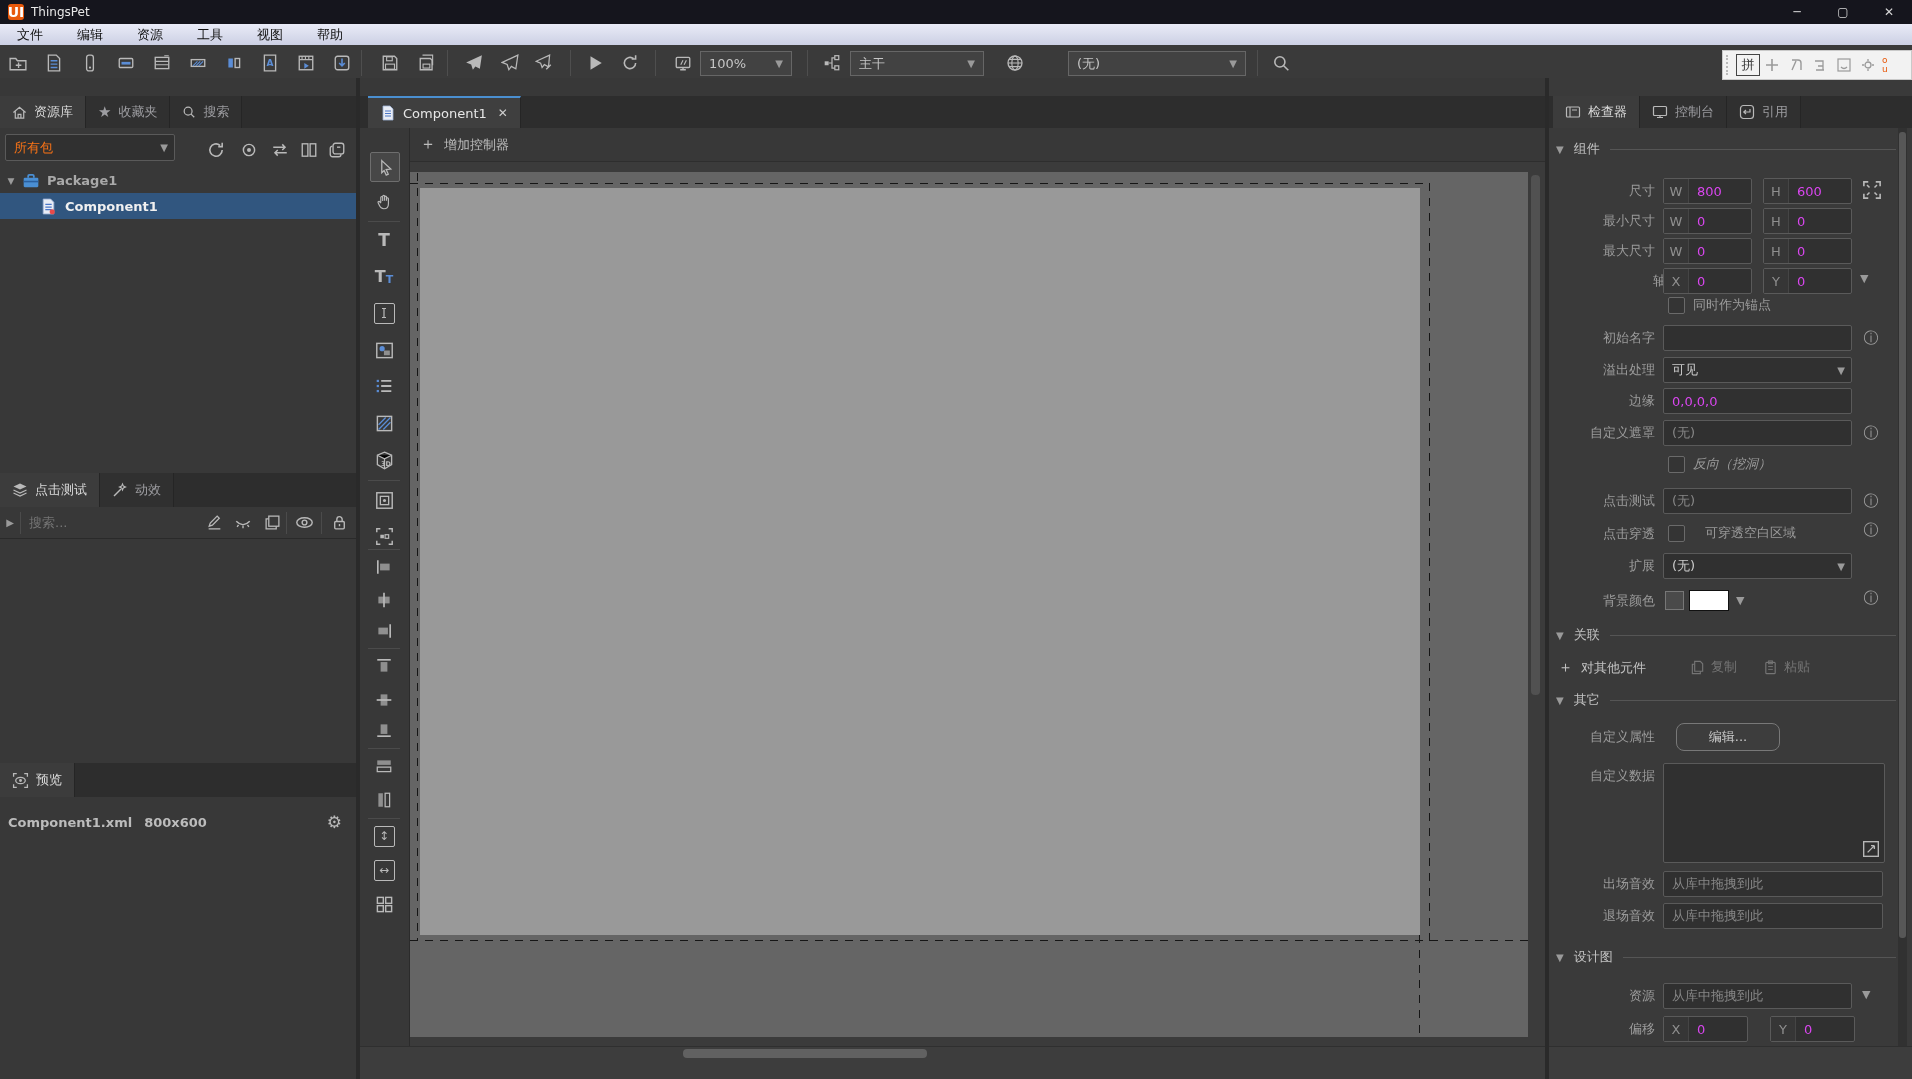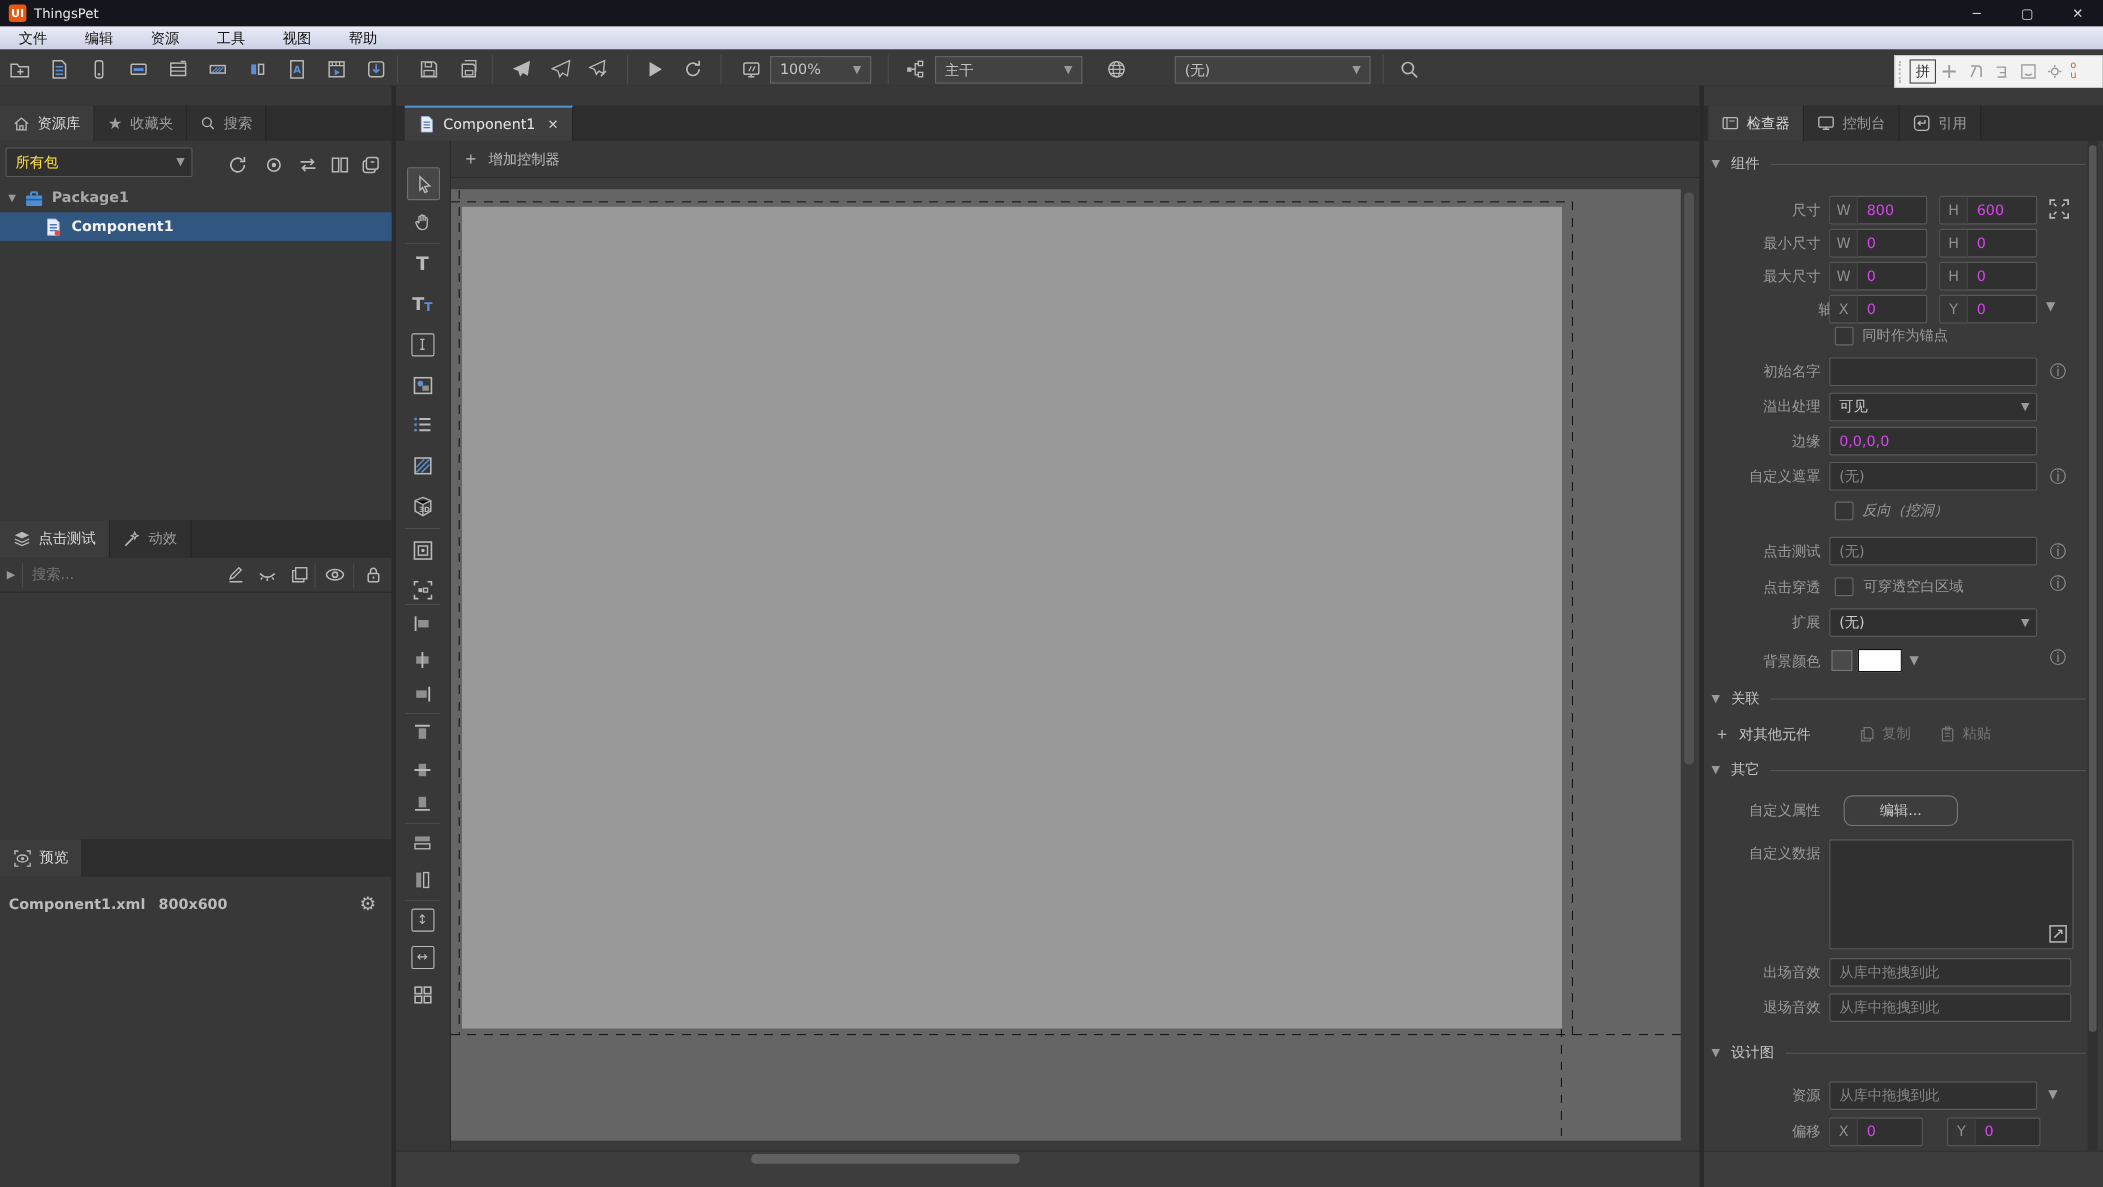--- a/index.html
+++ b/index.html
@@ -5,21 +5,21 @@
   html,body{margin:0;padding:0;background:#222;}
   #app{position:relative;width:1912px;height:1079px;overflow:hidden;background:#383838;
        font-family:"DejaVu Sans","Liberation Sans",sans-serif;font-size:13px;color:#c8c8c8;
        -webkit-font-smoothing:antialiased;}
   .abs{position:absolute;}
   svg{display:block;}
   .ic{color:#b9b9b9;}
   
   .titlebar{left:0;top:0;width:1912px;height:24px;background:#15151d;display:flex;align-items:center;color:#e8e8e8;}
   .applogo{width:16px;height:16px;margin:0 7px 0 8px;background:#e8590c;border-radius:3px;color:#fff;
-           font-size:10px;font-weight:700;display:flex;align-items:center;justify-content:center;}
+           font-size:14px;font-weight:700;display:flex;align-items:center;justify-content:center;}
   .winbtn{width:46px;height:24px;display:flex;align-items:center;justify-content:center;color:#d8d8d8;font-size:12px;}
   
   .menubar{left:0;top:24px;width:1912px;height:21px;background:linear-gradient(#e9ebf7,#ccd0e4);
            border-bottom:1px solid #9a9dae;display:flex;align-items:center;color:#111;}
   .menuitem{padding:0 17px;height:21px;display:flex;align-items:center;font-size:13px;}
   
   .toolbar{left:0;top:45px;width:1912px;height:33px;background:#3a3a3a;border-bottom:1px solid #2c2c2c;}
   .tbtn{position:absolute;top:52px;width:26px;height:22px;display:flex;align-items:center;justify-content:center;}
   .tdiv{position:absolute;top:50px;width:1px;height:26px;background:#4e4e4e;}
   .tsel{position:absolute;top:51px;height:25px;background:#424242;border:1px solid #666;box-sizing:border-box;
@@ -283,21 +283,21 @@
           <svg width="14" height="14" viewBox="0 0 16 16" class="ic">
             <circle cx="7" cy="7" r="4.5" fill="none" stroke="currentColor" stroke-width="1.4"></circle>
             <path d="M10.4 10.4L14 14" stroke="currentColor" stroke-width="1.4"></path>
           </svg>
         </span>
       <span>搜索</span>
     </div>
   </div>
 
   <div class="fld" style="left:5px;top:134px;width:170px;height:27px;">
-    <span style="padding:0 8px;color:#fde047;text-align:center;">所有包</span>
+    <span style="padding:0 8px;color:#f97316;text-align:center;">所有包</span>
     <span class="car">▼</span>
   </div>
   <span class="tbtn" style="left:203px;top:139px;">
     <svg width="18" height="18" viewBox="0 0 16 16" class="ic">
         <path d="M13.5 8a5.5 5.5 0 1 1-2-4.2M13.5 1.5v3.5H10" fill="none" stroke="currentColor" stroke-width="1.4"></path>
       </svg>
     </span>
   <span class="tbtn" style="left:236px;top:139px;">
     <svg width="18" height="18" viewBox="0 0 16 16" class="ic">
         <circle cx="8" cy="8" r="5" fill="none" stroke="currentColor" stroke-width="1.3"></circle>
@@ -710,21 +710,21 @@
     <span style="color:#9b9b9b;font-style:italic;">反向（挖洞）</span>
   </div>
 
   <div class="ilabel" style="top:488px;">点击测试</div>
   <div class="fld" style="left:1663px;top:488px;width:189px;">
     <span style="padding:0 8px;color:#878787;">(无)</span>
     </div>
   <span class="info" style="left:1862px;top:492px;">ⓘ</span>
 
   <div class="ilabel" style="top:521px;">点击穿透</div>
-  <div class="abs" style="left:1668px;top:524px;display:flex;align-items:center;gap:9px;">
+  <div class="abs" style="left:1668px;top:524px;display:flex;align-items:center;gap:20px;">
     <span class="chk"></span>
     <span style="color:#9b9b9b;">可穿透空白区域</span>
   </div>
   <span class="info" style="left:1862px;top:521px;">ⓘ</span>
 
   <div class="ilabel" style="top:553px;">扩展</div>
   <div class="fld" style="left:1663px;top:553px;width:189px;">
     <span style="padding:0 8px;">(无)</span>
     <span class="car">▼</span>
     </div>

